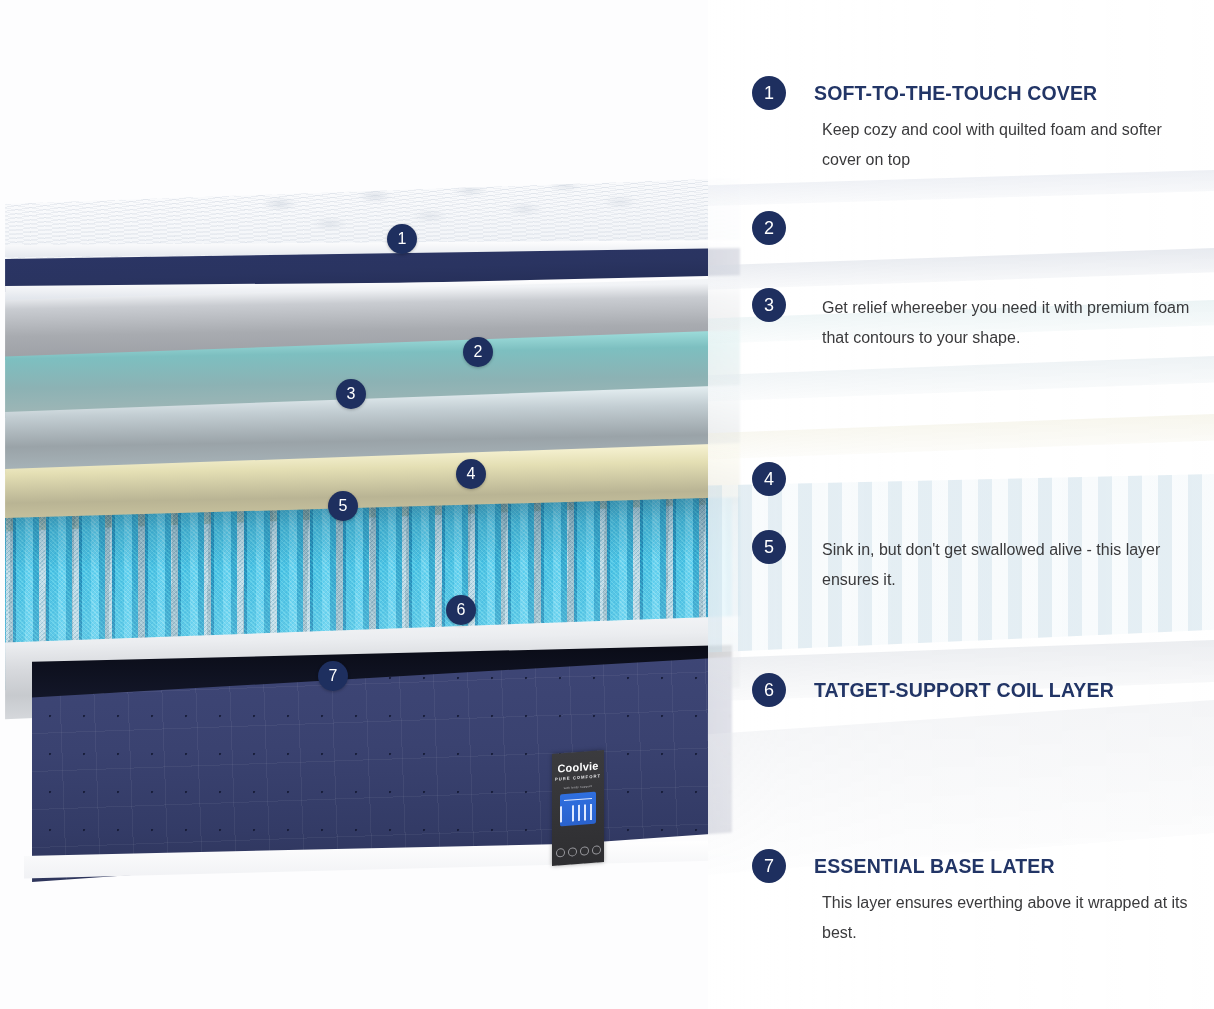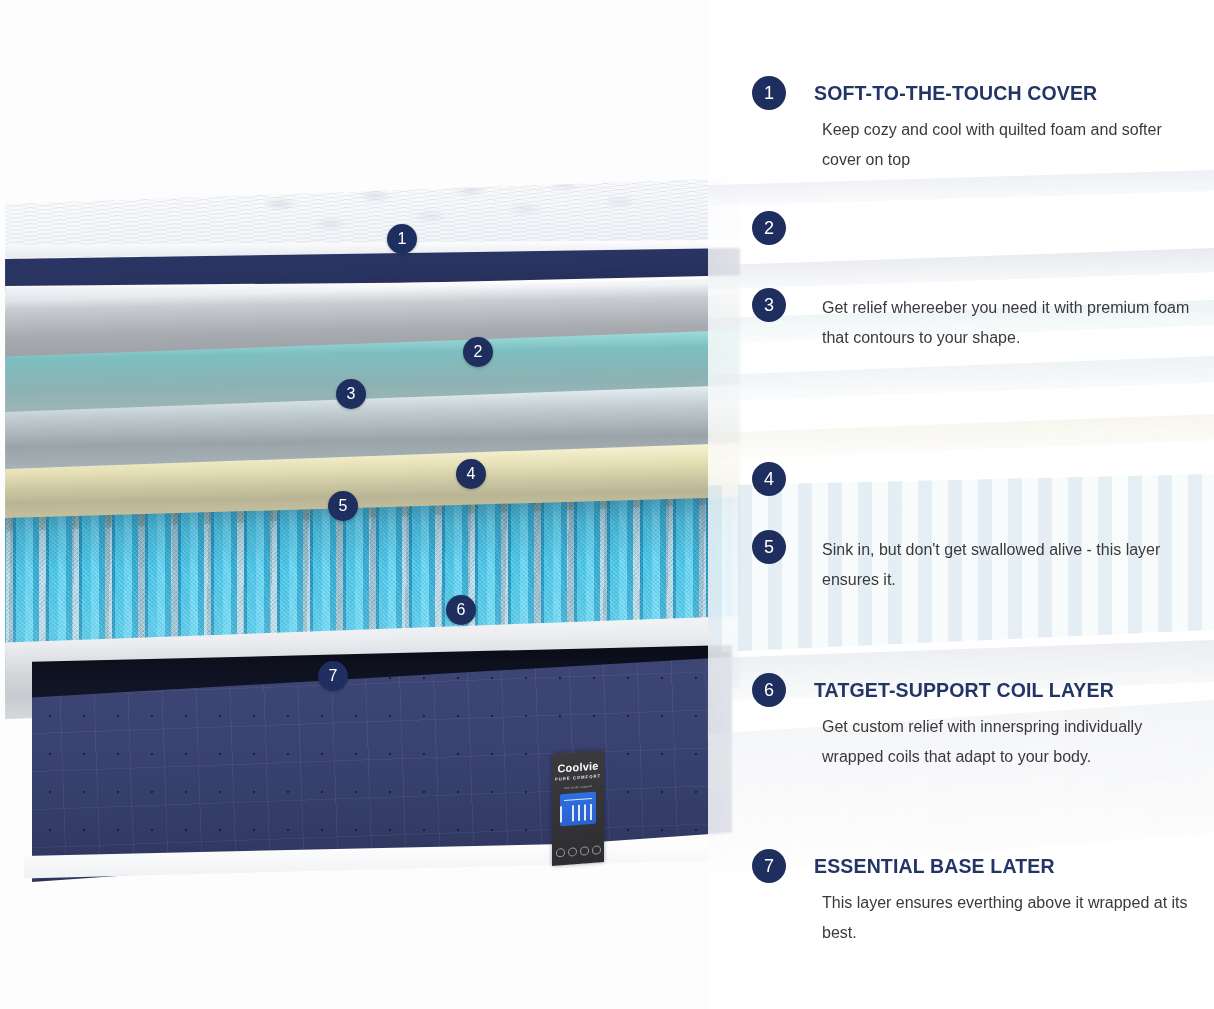--- a/index.html
+++ b/index.html
@@ -360,21 +360,20 @@
       <span class="num">5</span>
       <div class="body">
         <p>Sink in, but don't get swallowed alive - this layer ensures it.</p>
       </div>
     </div>
 
     <div class="entry" style="top:673px;">
       <span class="num">6</span>
       <div class="body">
         <h3>TATGET-SUPPORT COIL LAYER</h3>
-        <p>Get custom relief with innerspring individually wrapped coils that adapt to your body.</p>
       </div>
     </div>
 
     <div class="entry" style="top:849px;">
       <span class="num">7</span>
       <div class="body">
         <h3>ESSENTIAL BASE LATER</h3>
         <p>This layer ensures everthing above it wrapped at its best.</p>
       </div>
     </div>

